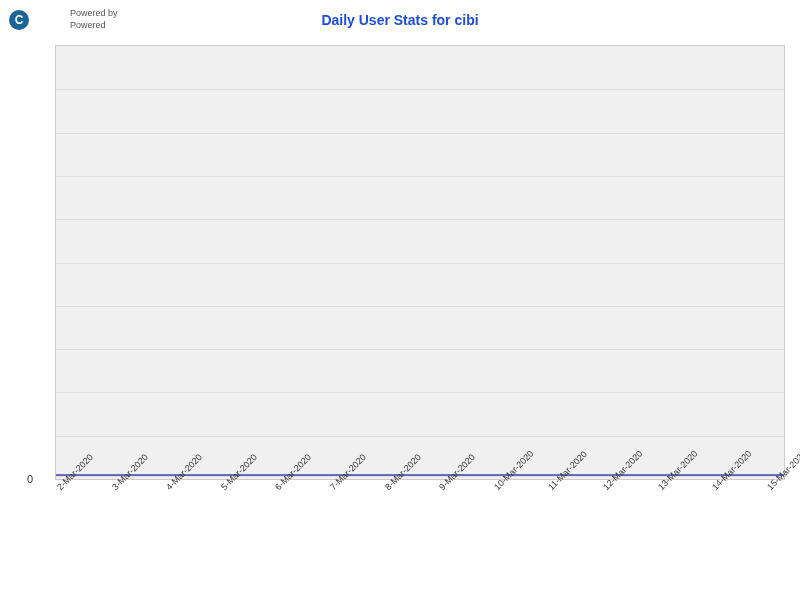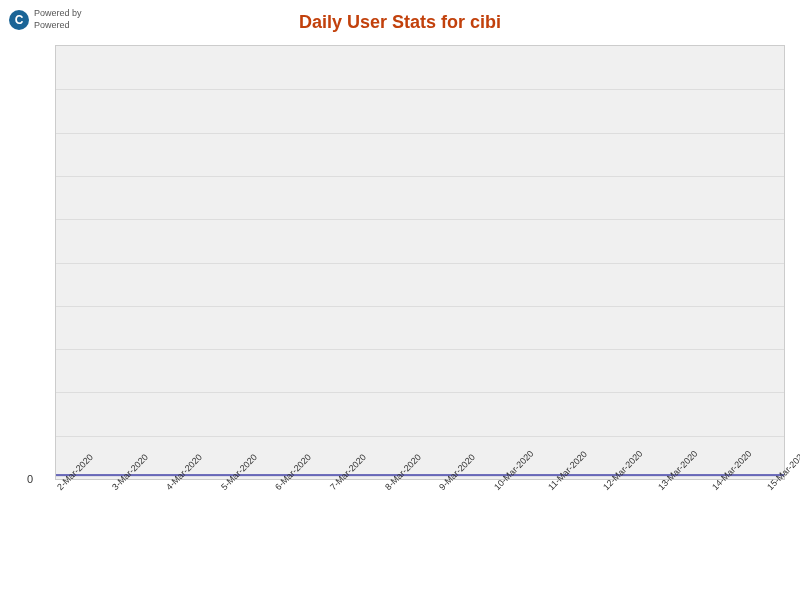--- a/index.html
+++ b/index.html
@@ -22,32 +22,33 @@
       gap: 4px;
     }
     .logo-icon {
       width: 22px;
       height: 22px;
     }
     .logo-text {
       font-size: 9px;
       color: #555;
       line-height: 1.3;
+      margin-left: 36px;
     }
 
     
     .chart-title {
       position: absolute;
       top: 12px;
       left: 0;
       right: 0;
       text-align: center;
-      font-size: 18px;
+      font-size: 14px;
       font-weight: bold;
-      color: #c2410c;
+      color: #1d4ed8;
     }
 
     
     .chart-area {
       position: absolute;
       top: 45px;
       left: 55px;
       right: 15px;
       bottom: 120px;
       background: #f0f0f0;

